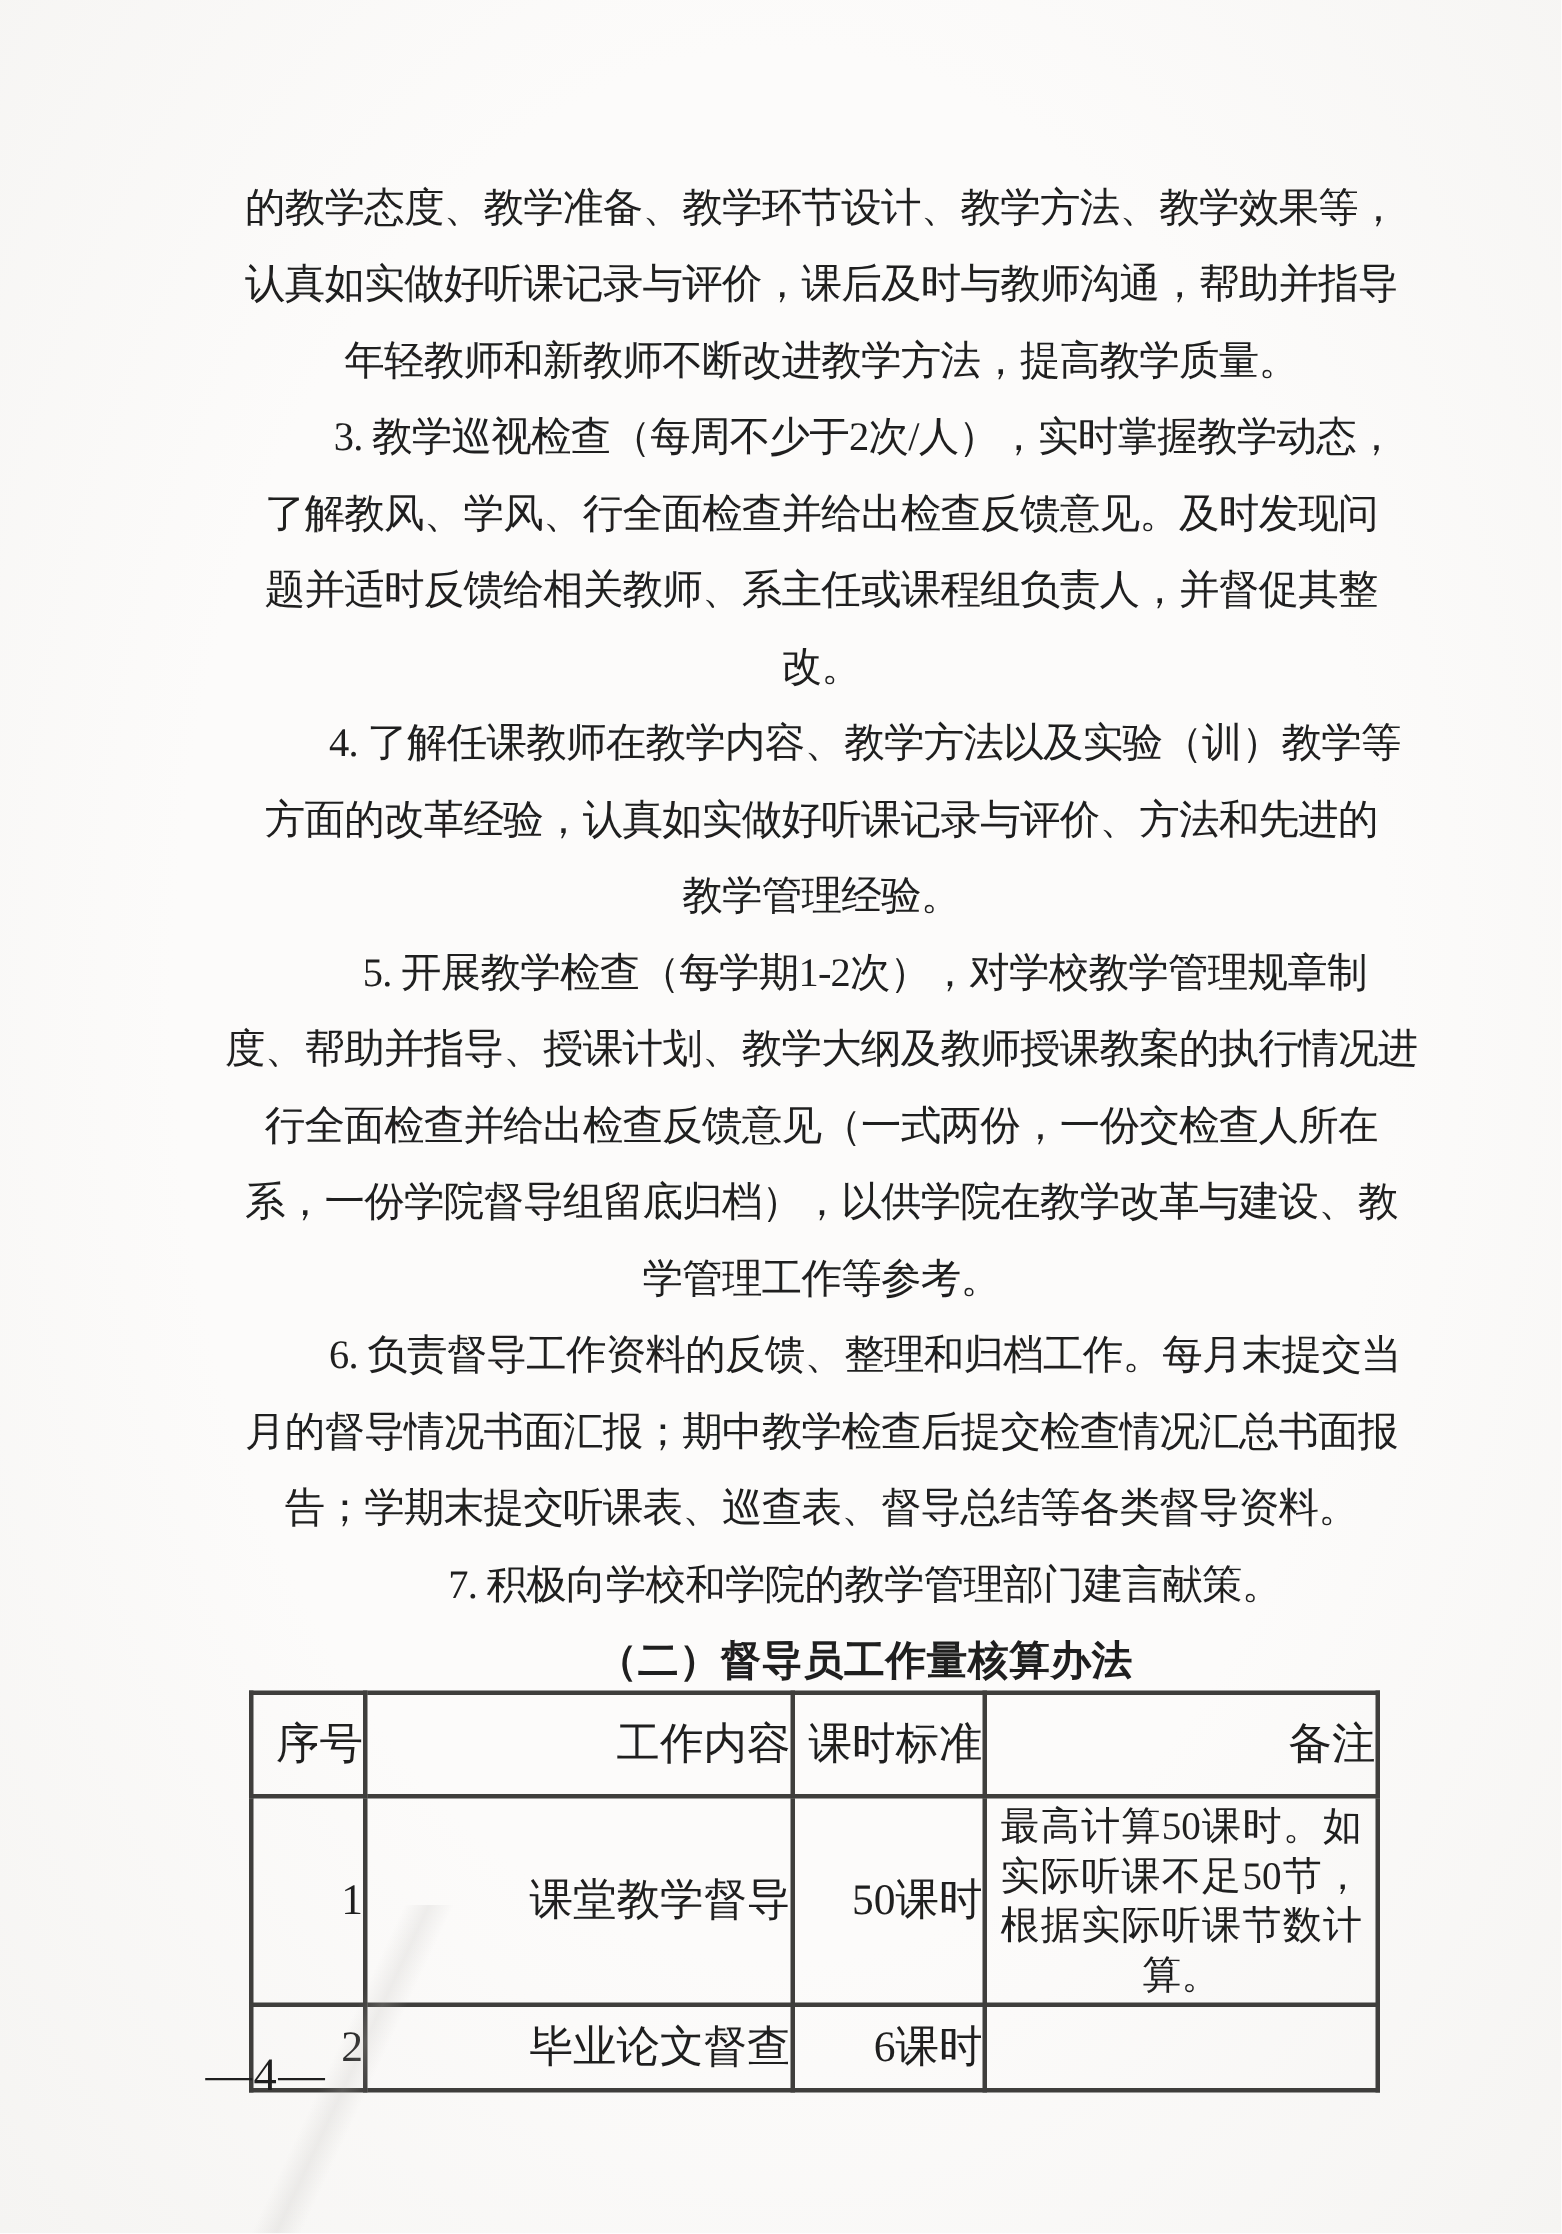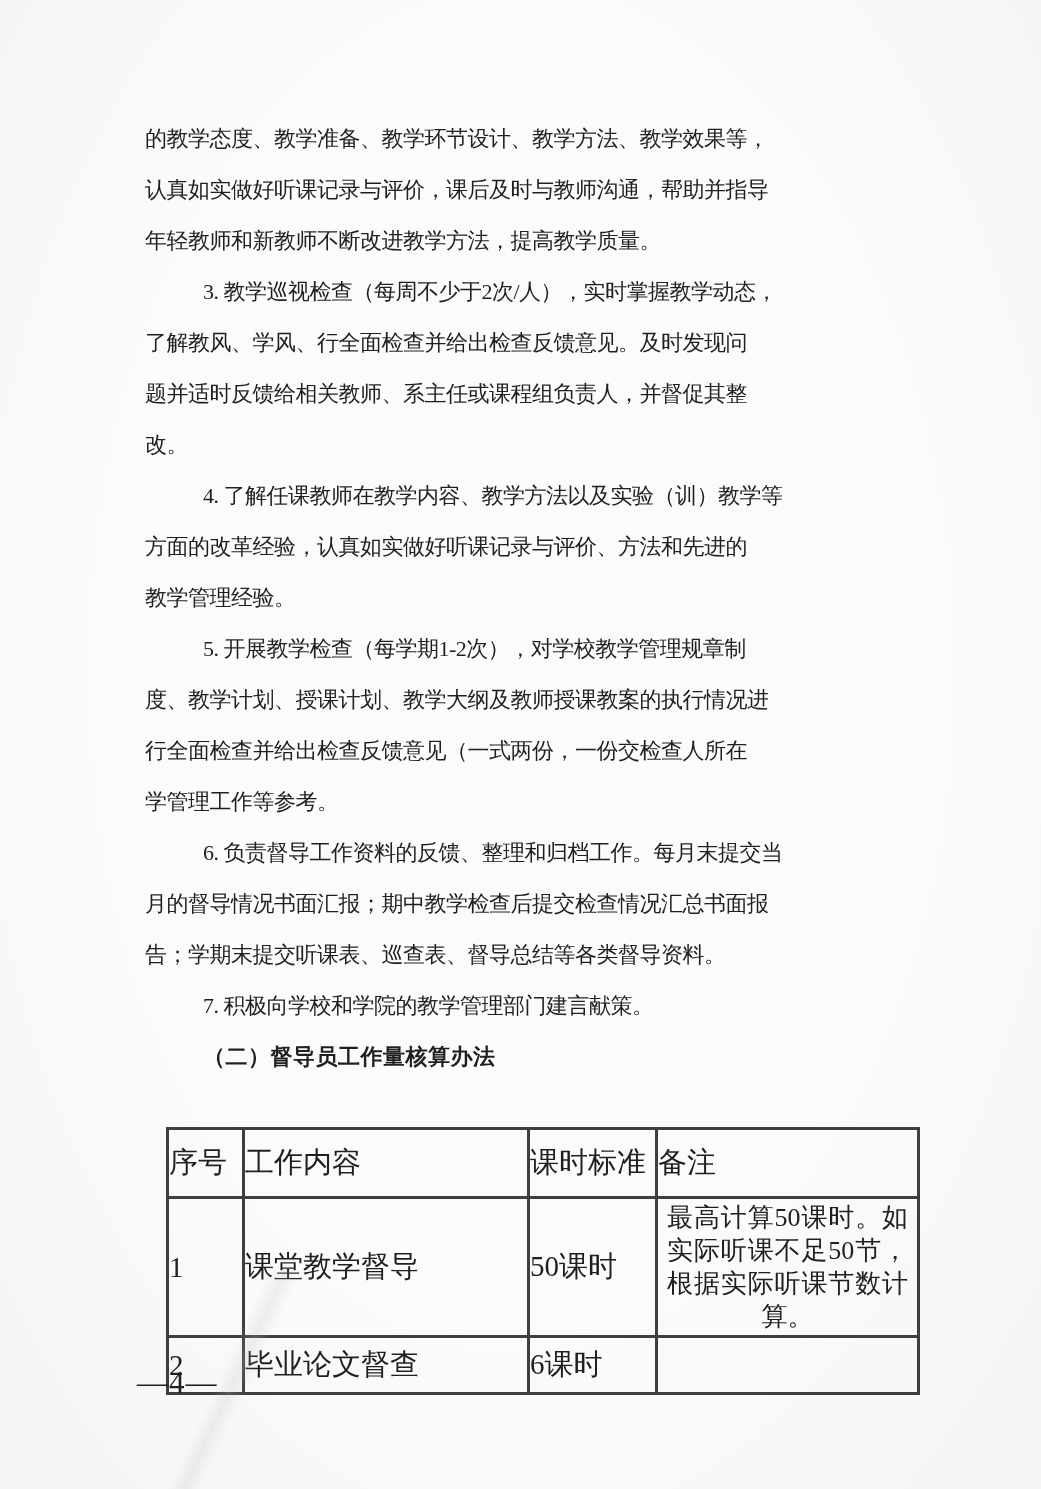--- a/index.html
+++ b/index.html
@@ -14,36 +14,37 @@
   }
   .body-lines {
     position: absolute;
     left: 145px;
     top: 113px;
     width: 805px;
   }
   .line {
     height: 51px;
     line-height: 51px;
-    font-size: 22px;
+    font-size: 27px;
     letter-spacing: -0.5px;
     white-space: nowrap;
+    text-align: center;
   }
   .line.indent { padding-left: 58px; }
   .line.bold { font-weight: bold; letter-spacing: 0.5px; }
   .worktable {
     position: absolute;
     left: 166px;
     top: 1127px;
     border-collapse: collapse;
     table-layout: fixed;
   }
   .worktable th, .worktable td {
     border: 3px solid #3f3e3c;
-    text-align: left;
+    text-align: right;
     vertical-align: middle;
     font-size: 29px;
     font-weight: normal;
     padding: 0;
     overflow: hidden;
   }
   .worktable .col-no      { width: 76px; }
   .worktable .col-content { width: 285px; }
   .worktable .col-hours   { width: 128px; }
   .worktable .col-note    { width: 262px; }
@@ -85,22 +86,23 @@
       <div class="line">认真如实做好听课记录与评价，课后及时与教师沟通，帮助并指导</div>
       <div class="line">年轻教师和新教师不断改进教学方法，提高教学质量。</div>
       <div class="line indent">3. 教学巡视检查（每周不少于2次/人），实时掌握教学动态，</div>
       <div class="line">了解教风、学风、行全面检查并给出检查反馈意见。及时发现问</div>
       <div class="line">题并适时反馈给相关教师、系主任或课程组负责人，并督促其整</div>
       <div class="line">改。</div>
       <div class="line indent">4. 了解任课教师在教学内容、教学方法以及实验（训）教学等</div>
       <div class="line">方面的改革经验，认真如实做好听课记录与评价、方法和先进的</div>
       <div class="line">教学管理经验。</div>
       <div class="line indent">5. 开展教学检查（每学期1-2次），对学校教学管理规章制</div>
-      <div class="line">度、教学计划、授课计划、教学大纲及教师授课教案的执行情况进</div>
+      <div class="line">度、帮助并指导、授课计划、教学大纲及教师授课教案的执行情况进</div>
       <div class="line">行全面检查并给出检查反馈意见（一式两份，一份交检查人所在</div>
+      <div class="line">系，一份学院督导组留底归档），以供学院在教学改革与建设、教</div>
       <div class="line">学管理工作等参考。</div>
       <div class="line indent">6. 负责督导工作资料的反馈、整理和归档工作。每月末提交当</div>
       <div class="line">月的督导情况书面汇报；期中教学检查后提交检查情况汇总书面报</div>
       <div class="line">告；学期末提交听课表、巡查表、督导总结等各类督导资料。</div>
       <div class="line indent">7. 积极向学校和学院的教学管理部门建言献策。</div>
       <div class="line indent bold">（二）督导员工作量核算办法</div>
     </div>
 
   <table class="worktable">
     <colgroup>

